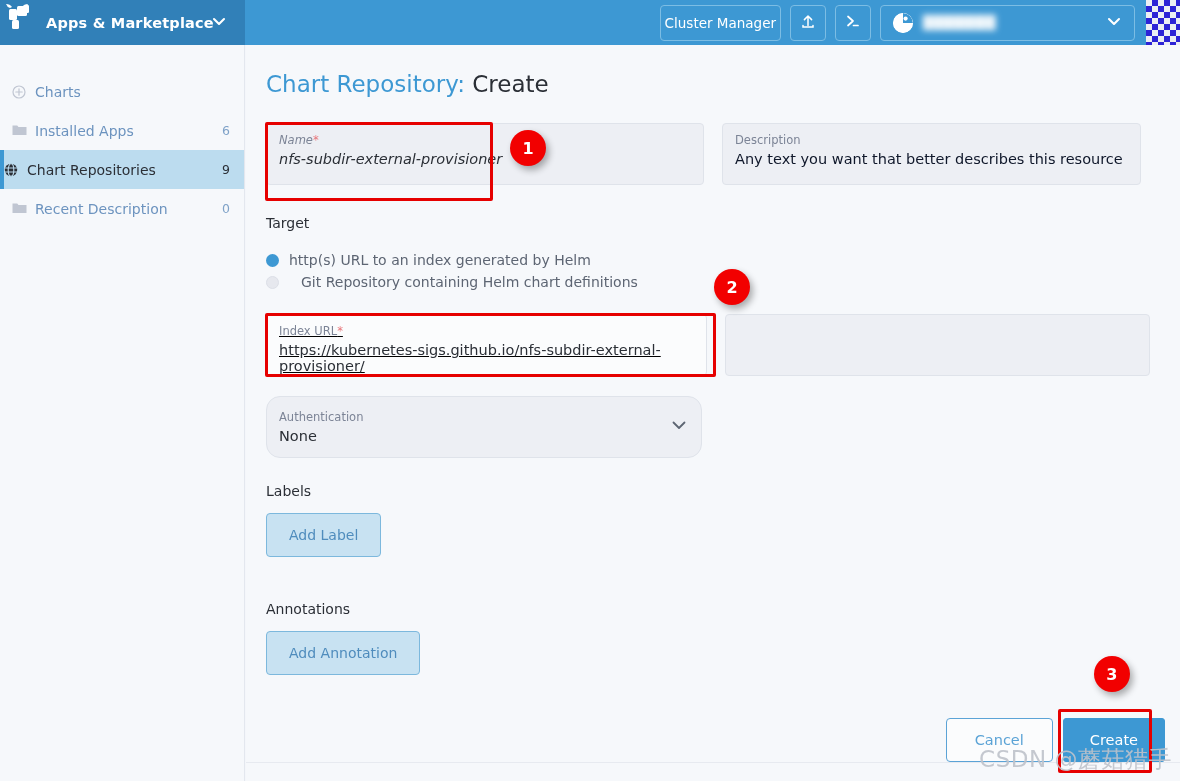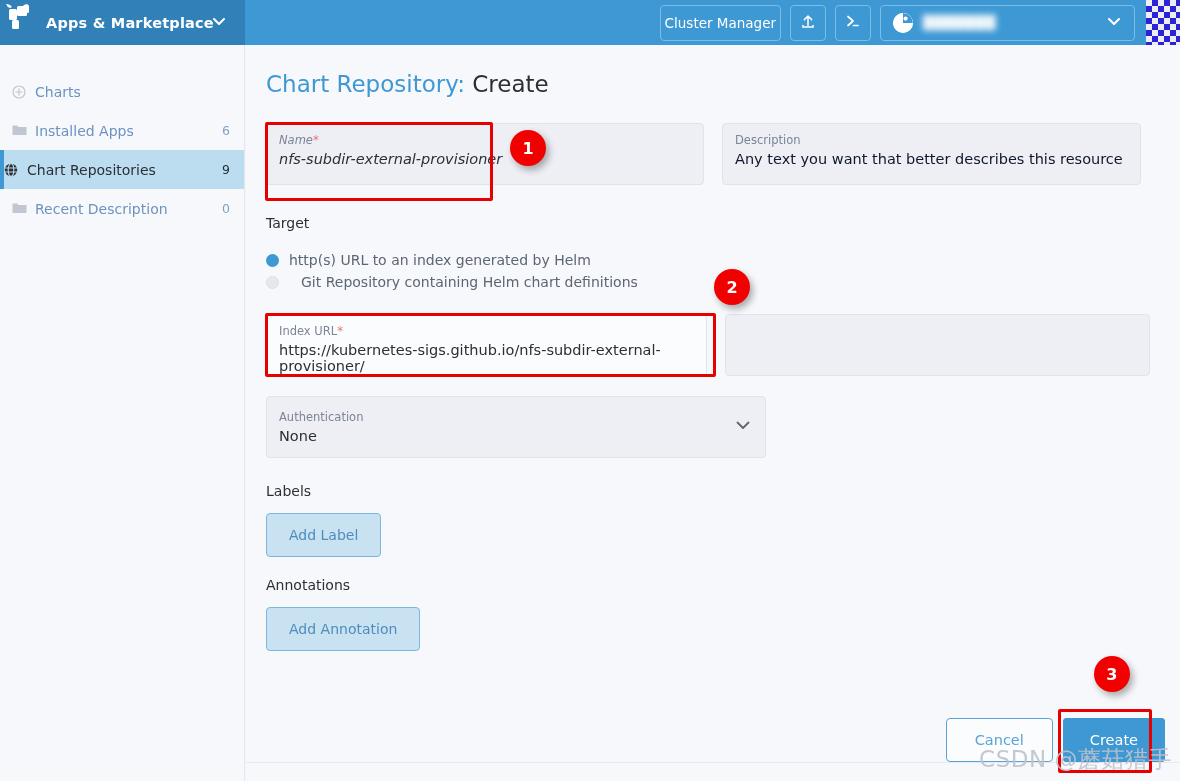--- a/index.html
+++ b/index.html
@@ -312,52 +312,52 @@
         <span class="radio-dot on"></span>
         <span class="radio-label">http(s) URL to an index generated by Helm</span>
       </div>
       <div class="radio-row" style="margin-top:6px;gap:12px;">
         <span class="radio-dot off"></span>
         <span class="radio-label">Git Repository containing Helm chart definitions</span>
       </div>
     </div>
 
     <div class="row" style="margin-top:24px;">
-      <div class="field white" style="width:449px;">
+      <div class="field white" style="width:449px;text-decoration:underline;">
         <div class="field-label">
           <span>Index URL</span><span class="req">*</span>
         </div>
         <div class="field-value">https://kubernetes-sigs.github.io/nfs-subdir-external-provisioner/</div>
       </div>
       <div class="field" style="width:432px;"></div>
 
       <div class="hl" style="left:-1px; top:-1px; width:451px; height:64px;"></div>
       <div class="marker" style="left:448px; top:-45px;">2</div>
     </div>
 
     <div style="margin-top:20px;">
-      <div class="field select-field" style="width:500px;">
+      <div class="field select-field" style="width:436px;border-radius:14px;">
         <div>
           <div class="field-label">Authentication</div>
           <div class="field-value">None</div>
         </div>
         <span class="select-chevron">
           <svg width="20" height="20" viewBox="0 0 20 20" aria-hidden="true">
             <path d="M4.5 7.5 L10 13 L15.5 7.5" fill="none" stroke="currentColor" stroke-width="1.8" stroke-linecap="round" stroke-linejoin="round"></path>
           </svg>
         </span>
       </div>
     </div>
 
     <div style="margin-top:25px;">
       <div class="section-head">Labels</div>
       <button class="ghost-btn" style="margin-top:14px;">Add Label</button>
     </div>
 
-    <div style="margin-top:20px;">
+    <div style="margin-top:44px;">
       <div class="section-head">Annotations</div>
       <button class="ghost-btn" style="margin-top:14px;">Add Annotation</button>
     </div>
 
     <div class="footer-divider"></div>
 
     <div class="footer-btns">
       <button class="btn-cancel">Cancel</button>
       <div style="position:relative;">
         <button class="btn-create">Create</button>

